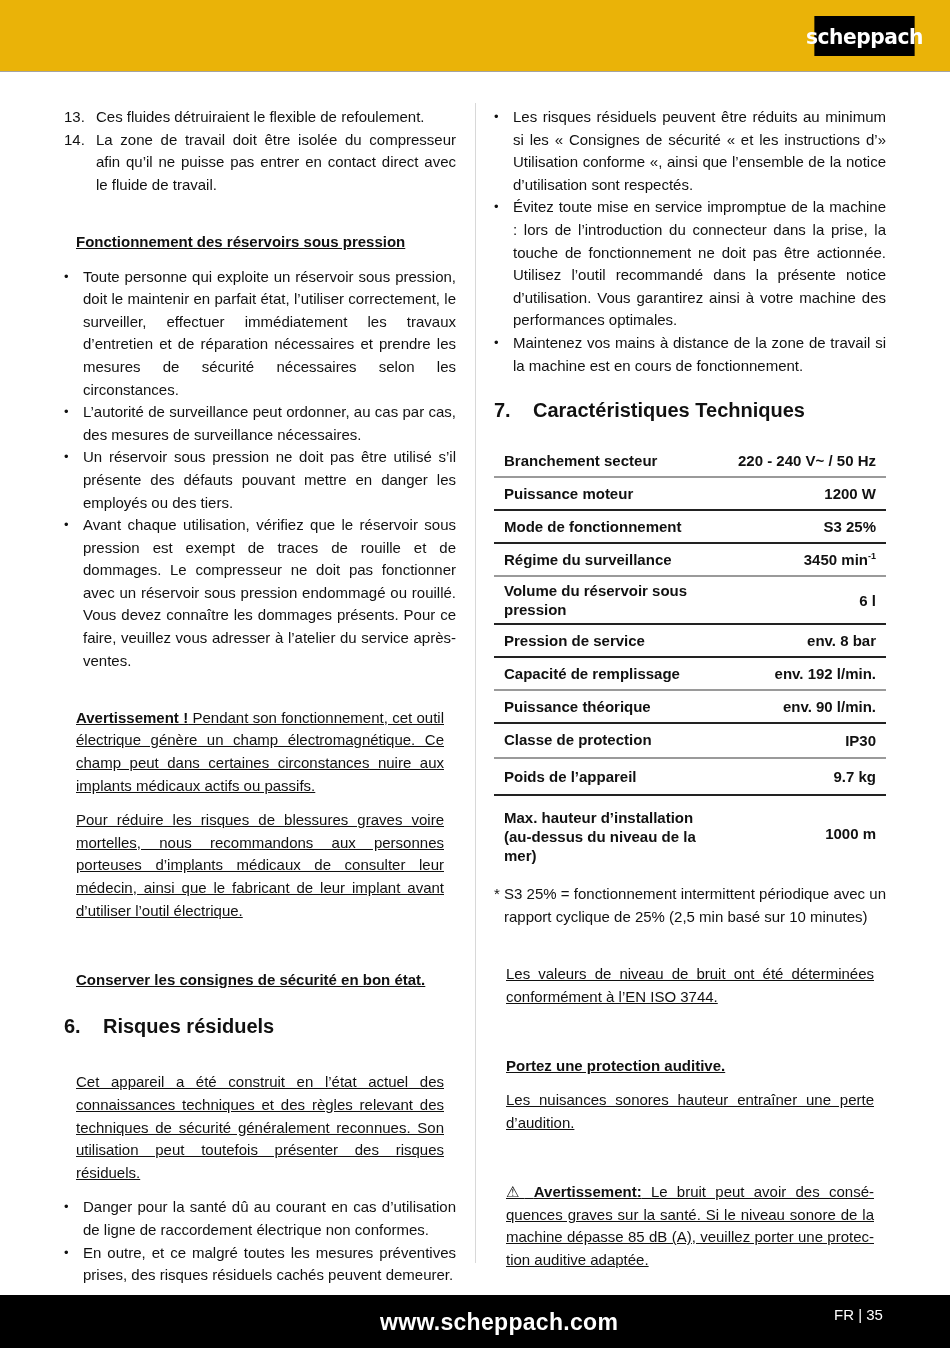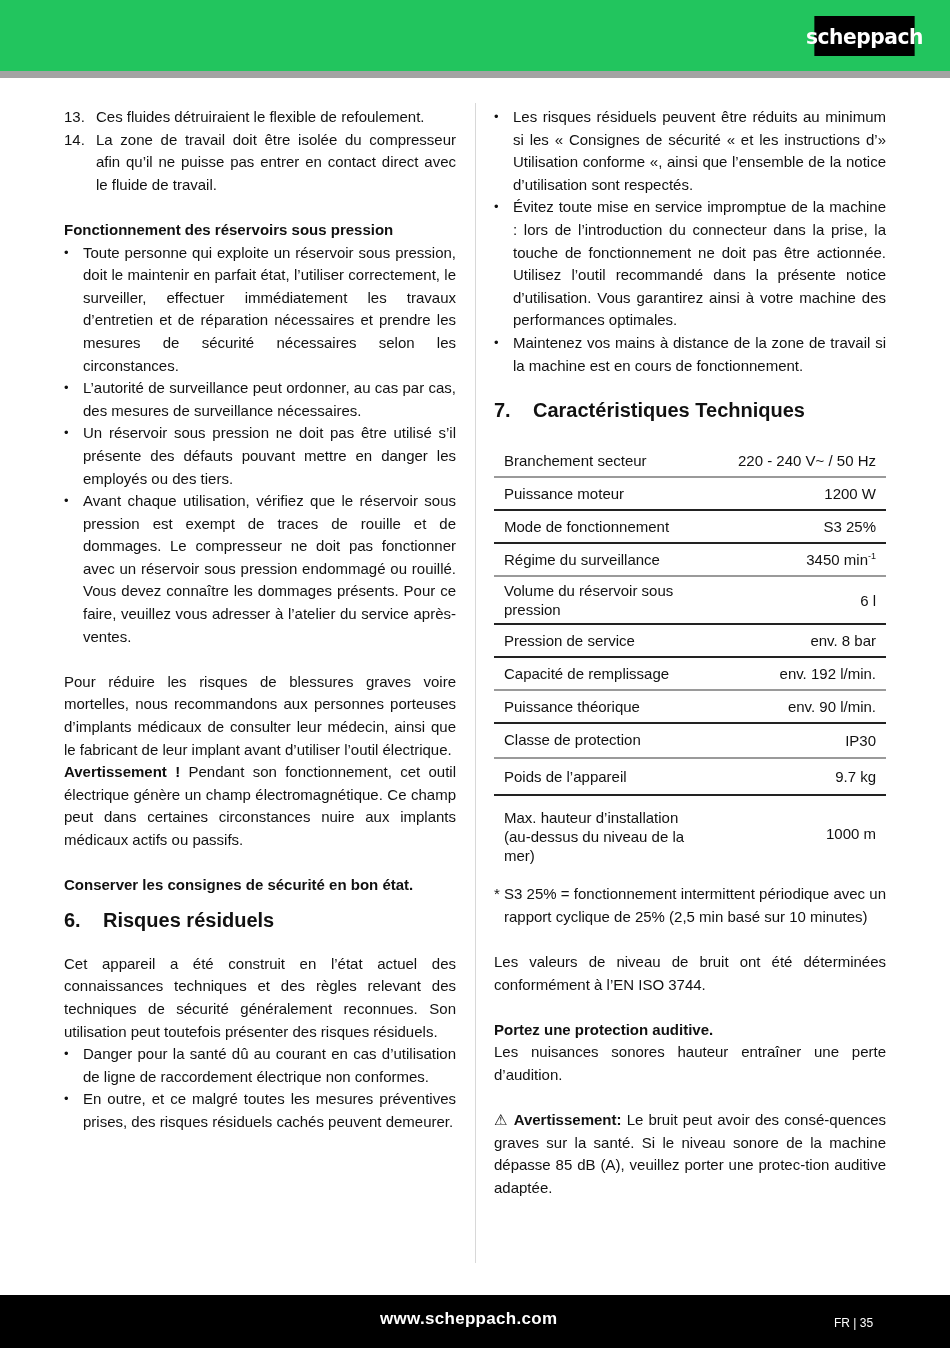--- a/index.html
+++ b/index.html
@@ -4,71 +4,71 @@
 <style>
   html, body { margin: 0; padding: 0; }
   body {
     width: 950px; height: 1348px; position: relative; overflow: hidden;
     background: #ffffff; color: #111;
     font-family: "Liberation Sans", sans-serif;
     font-size: 15px;
   }
   .header-band {
     position: absolute; left: 0; top: 0; width: 950px; height: 71px;
-    background: #22c55e; border-bottom: 7px solid #a3a3a3;
+    background: #eab308; border-bottom: 1px solid #a3a3a3;
   }
   .logo {
     position: absolute; left: 810px; top: 16px; width: 109px; height: 40px;
     background: #000; color: #fff; display: flex; align-items: center; justify-content: center;
     font-family: "DejaVu Sans", sans-serif; font-weight: bold; font-size: 22px;
     letter-spacing: -0.5px; transform: scaleX(0.92);
   }
   .col {
     position: absolute; top: 106px; width: 392px;
     line-height: 22.6px;
   }
   .col-left { left: 64px; }
   .col-right { left: 494px; }
   .divider {
     position: absolute; left: 475px; top: 103px; width: 1px; height: 1160px;
     background: #d8d8d8;
   }
-  p { margin: 0; text-align: justify; }
+  p { margin: 12px; text-align: justify; text-decoration: underline; }
   .gap { height: 22.6px; }
   .num-item { display: flex; }
   .num-item .n { width: 32px; flex: none; }
   .num-item .t { flex: 1; text-align: justify; }
   .bul { display: flex; }
   .bul .b { width: 19px; flex: none; font-size: 13px; }
   .bul .t { flex: 1; text-align: justify; }
   .bold { font-weight: bold; }
   h2 {
     margin: 0; font-size: 20px; font-weight: bold; line-height: 26px;
     display: flex;
   }
   h2 .hn { width: 39px; }
   table.spec {
-    width: 392px; border-collapse: collapse; font-size: 15px; line-height: 19px;
+    width: 392px; border-collapse: collapse; font-size: 15px; line-height: 19px; font-weight: bold;
   }
   table.spec td { padding: 6px 10px; vertical-align: middle; }
   table.spec td.v { text-align: right; white-space: nowrap; }
   table.spec tr.dark td { border-bottom: 2px solid #222; }
   table.spec tr.light td { border-bottom: 2px solid #9a9a9a; }
   table.spec tr.none td { border-bottom: none; }
   sup { font-size: 9px; vertical-align: 6px; line-height: 0; }
   .footer {
     position: absolute; left: 0; top: 1295px; width: 950px; height: 53px;
     background: #000; color: #fff;
   }
   .footer .url {
-    position: absolute; left: 380px; top: 14px; font-size: 17px; font-weight: bold;
+    position: absolute; left: 380px; top: 14px; font-size: 23px; font-weight: bold;
     letter-spacing: 0.3px;
   }
   .footer .page {
-    position: absolute; left: 834px; top: 21px; font-size: 12px;
+    position: absolute; left: 834px; top: 11px; font-size: 15px;
   }
 </style>
 </head>
 <body>
 
 <div class="header-band">
   <div class="logo">scheppach</div>
 </div>
 
 <div class="divider"></div>
@@ -94,22 +94,22 @@
   </div>
   <div class="bul">
     <span class="b">•</span>
     <span class="t">Un réservoir sous pression ne doit pas être utilisé s’il présente des défauts pouvant mettre en danger les employés ou des tiers.</span>
   </div>
   <div class="bul">
     <span class="b">•</span>
     <span class="t">Avant chaque utilisation, vérifiez que le réservoir sous pression est exempt de traces de rouille et de dommages. Le compresseur ne doit pas fonctionner avec un réservoir sous pression endommagé ou rouillé. Vous devez connaître les dommages présents. Pour ce faire, veuillez vous adresser à l’atelier du service après-ventes.</span>
   </div>
   <div class="gap"></div>
+  <p><span class="bold">Avertissement !</span><span> Pendant son fonctionnement, cet outil électrique génère un champ électromagnétique. Ce champ peut dans certaines circonstances nuire aux implants médicaux actifs ou passifs.</span></p>
   <p>Pour réduire les risques de blessures graves voire mortelles, nous recommandons aux personnes porteuses d’implants médicaux de consulter leur médecin, ainsi que le fabricant de leur implant avant d’utiliser l’outil électrique.</p>
-  <p><span class="bold">Avertissement !</span><span> Pendant son fonctionnement, cet outil électrique génère un champ électromagnétique. Ce champ peut dans certaines circonstances nuire aux implants médicaux actifs ou passifs.</span></p>
   <div class="gap"></div>
   <p class="bold">Conserver les consignes de sécurité en bon état.</p>
   <div style="height:10px"></div>
   <h2>
     <span class="hn">6.</span>
     <span>Risques résiduels</span>
   </h2>
   <div style="height:20px"></div>
   <p>Cet appareil a été construit en l’état actuel des connaissances techniques et des règles relevant des techniques de sécurité généralement reconnues. Son utilisation peut toutefois présenter des risques résiduels.</p>
   <div class="bul">

